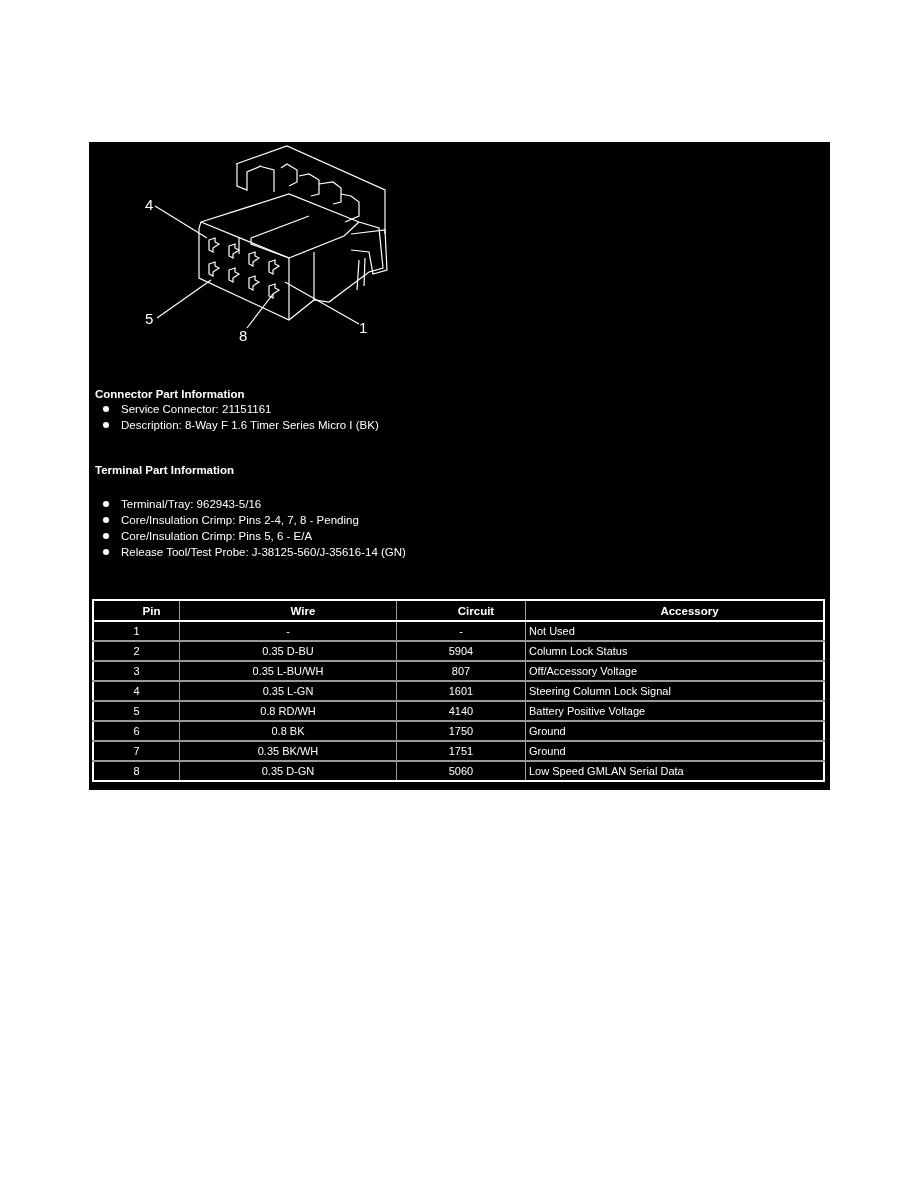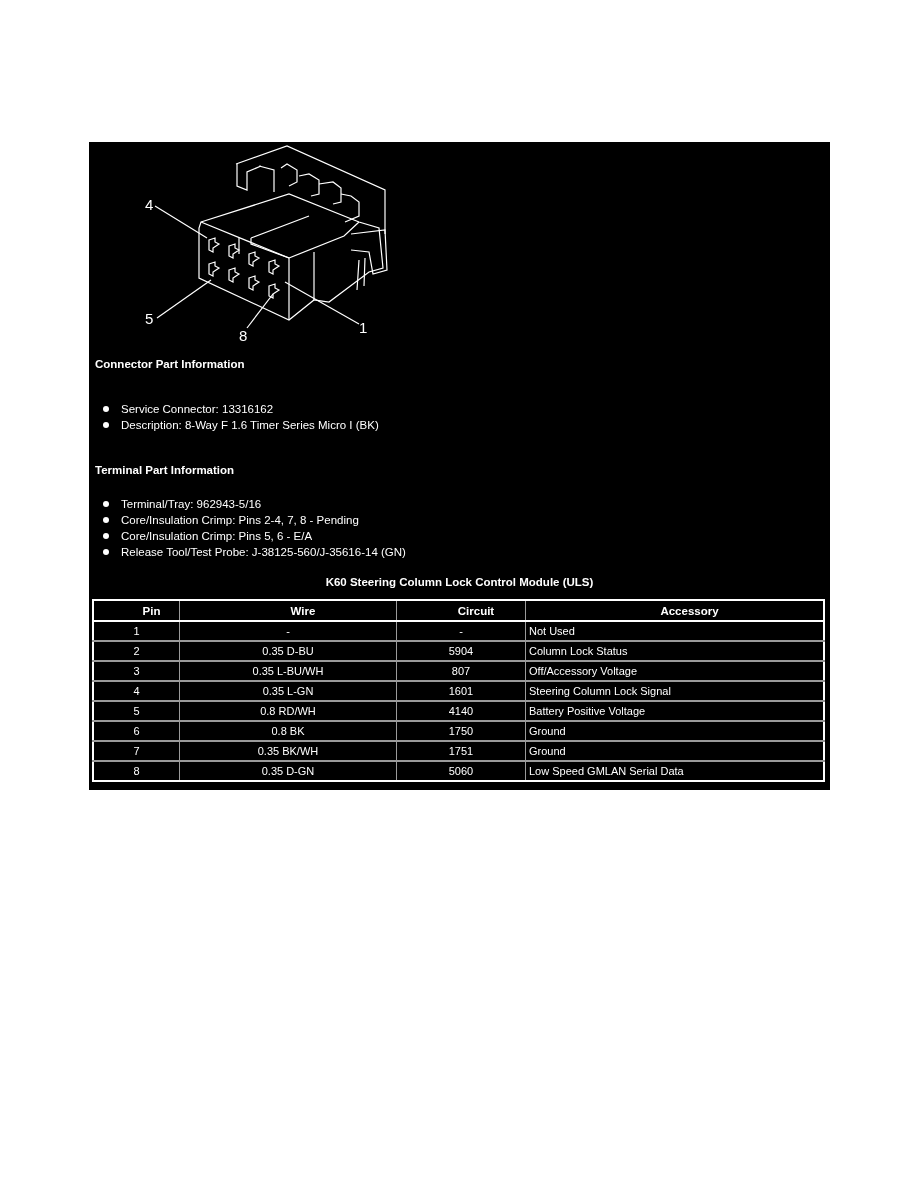--- a/index.html
+++ b/index.html
@@ -79,25 +79,25 @@
       </g>
       <g fill="#ffffff" font-family="Liberation Sans, sans-serif" font-size="15">
         <text x="56" y="68">4</text>
         <text x="56" y="182">5</text>
         <text x="150" y="199">8</text>
         <text x="270" y="191">1</text>
       </g>
     </svg>
   </div>
 
-  <div class="section-title" style="top:216px;">Connector Part Information</div>
+  <div class="section-title" style="top:246px;">Connector Part Information</div>
   <ul class="bullets" style="top:259px;">
     <li>
         <span class="dot"></span>
-        <span>Service Connector: 13316162</span>
+        <span>Service Connector: 21151161</span>
       </li>
     <li>
         <span class="dot"></span>
         <span>Description: 8-Way F 1.6 Timer Series Micro I (BK)</span>
       </li>
   </ul>
 
   <div class="section-title" style="top:322px;">Terminal Part Information</div>
   <ul class="bullets" style="top:354px;">
     <li>
@@ -111,21 +111,20 @@
     <li>
         <span class="dot"></span>
         <span>Core/Insulation Crimp: Pins 5, 6 - E/A</span>
       </li>
     <li>
         <span class="dot"></span>
         <span>Release Tool/Test Probe: J-38125-560/J-35616-14 (GN)</span>
       </li>
   </ul>
 
-  <div class="table-title">K60 Steering Column Lock Control Module (ULS)</div>
 
   <table class="pins">
     <thead>
       <tr>
         <th class="col-pin">Pin</th>
         <th class="col-wire">Wire</th>
         <th class="col-circuit">Circuit</th>
         <th>Accessory</th>
       </tr>
     </thead>

